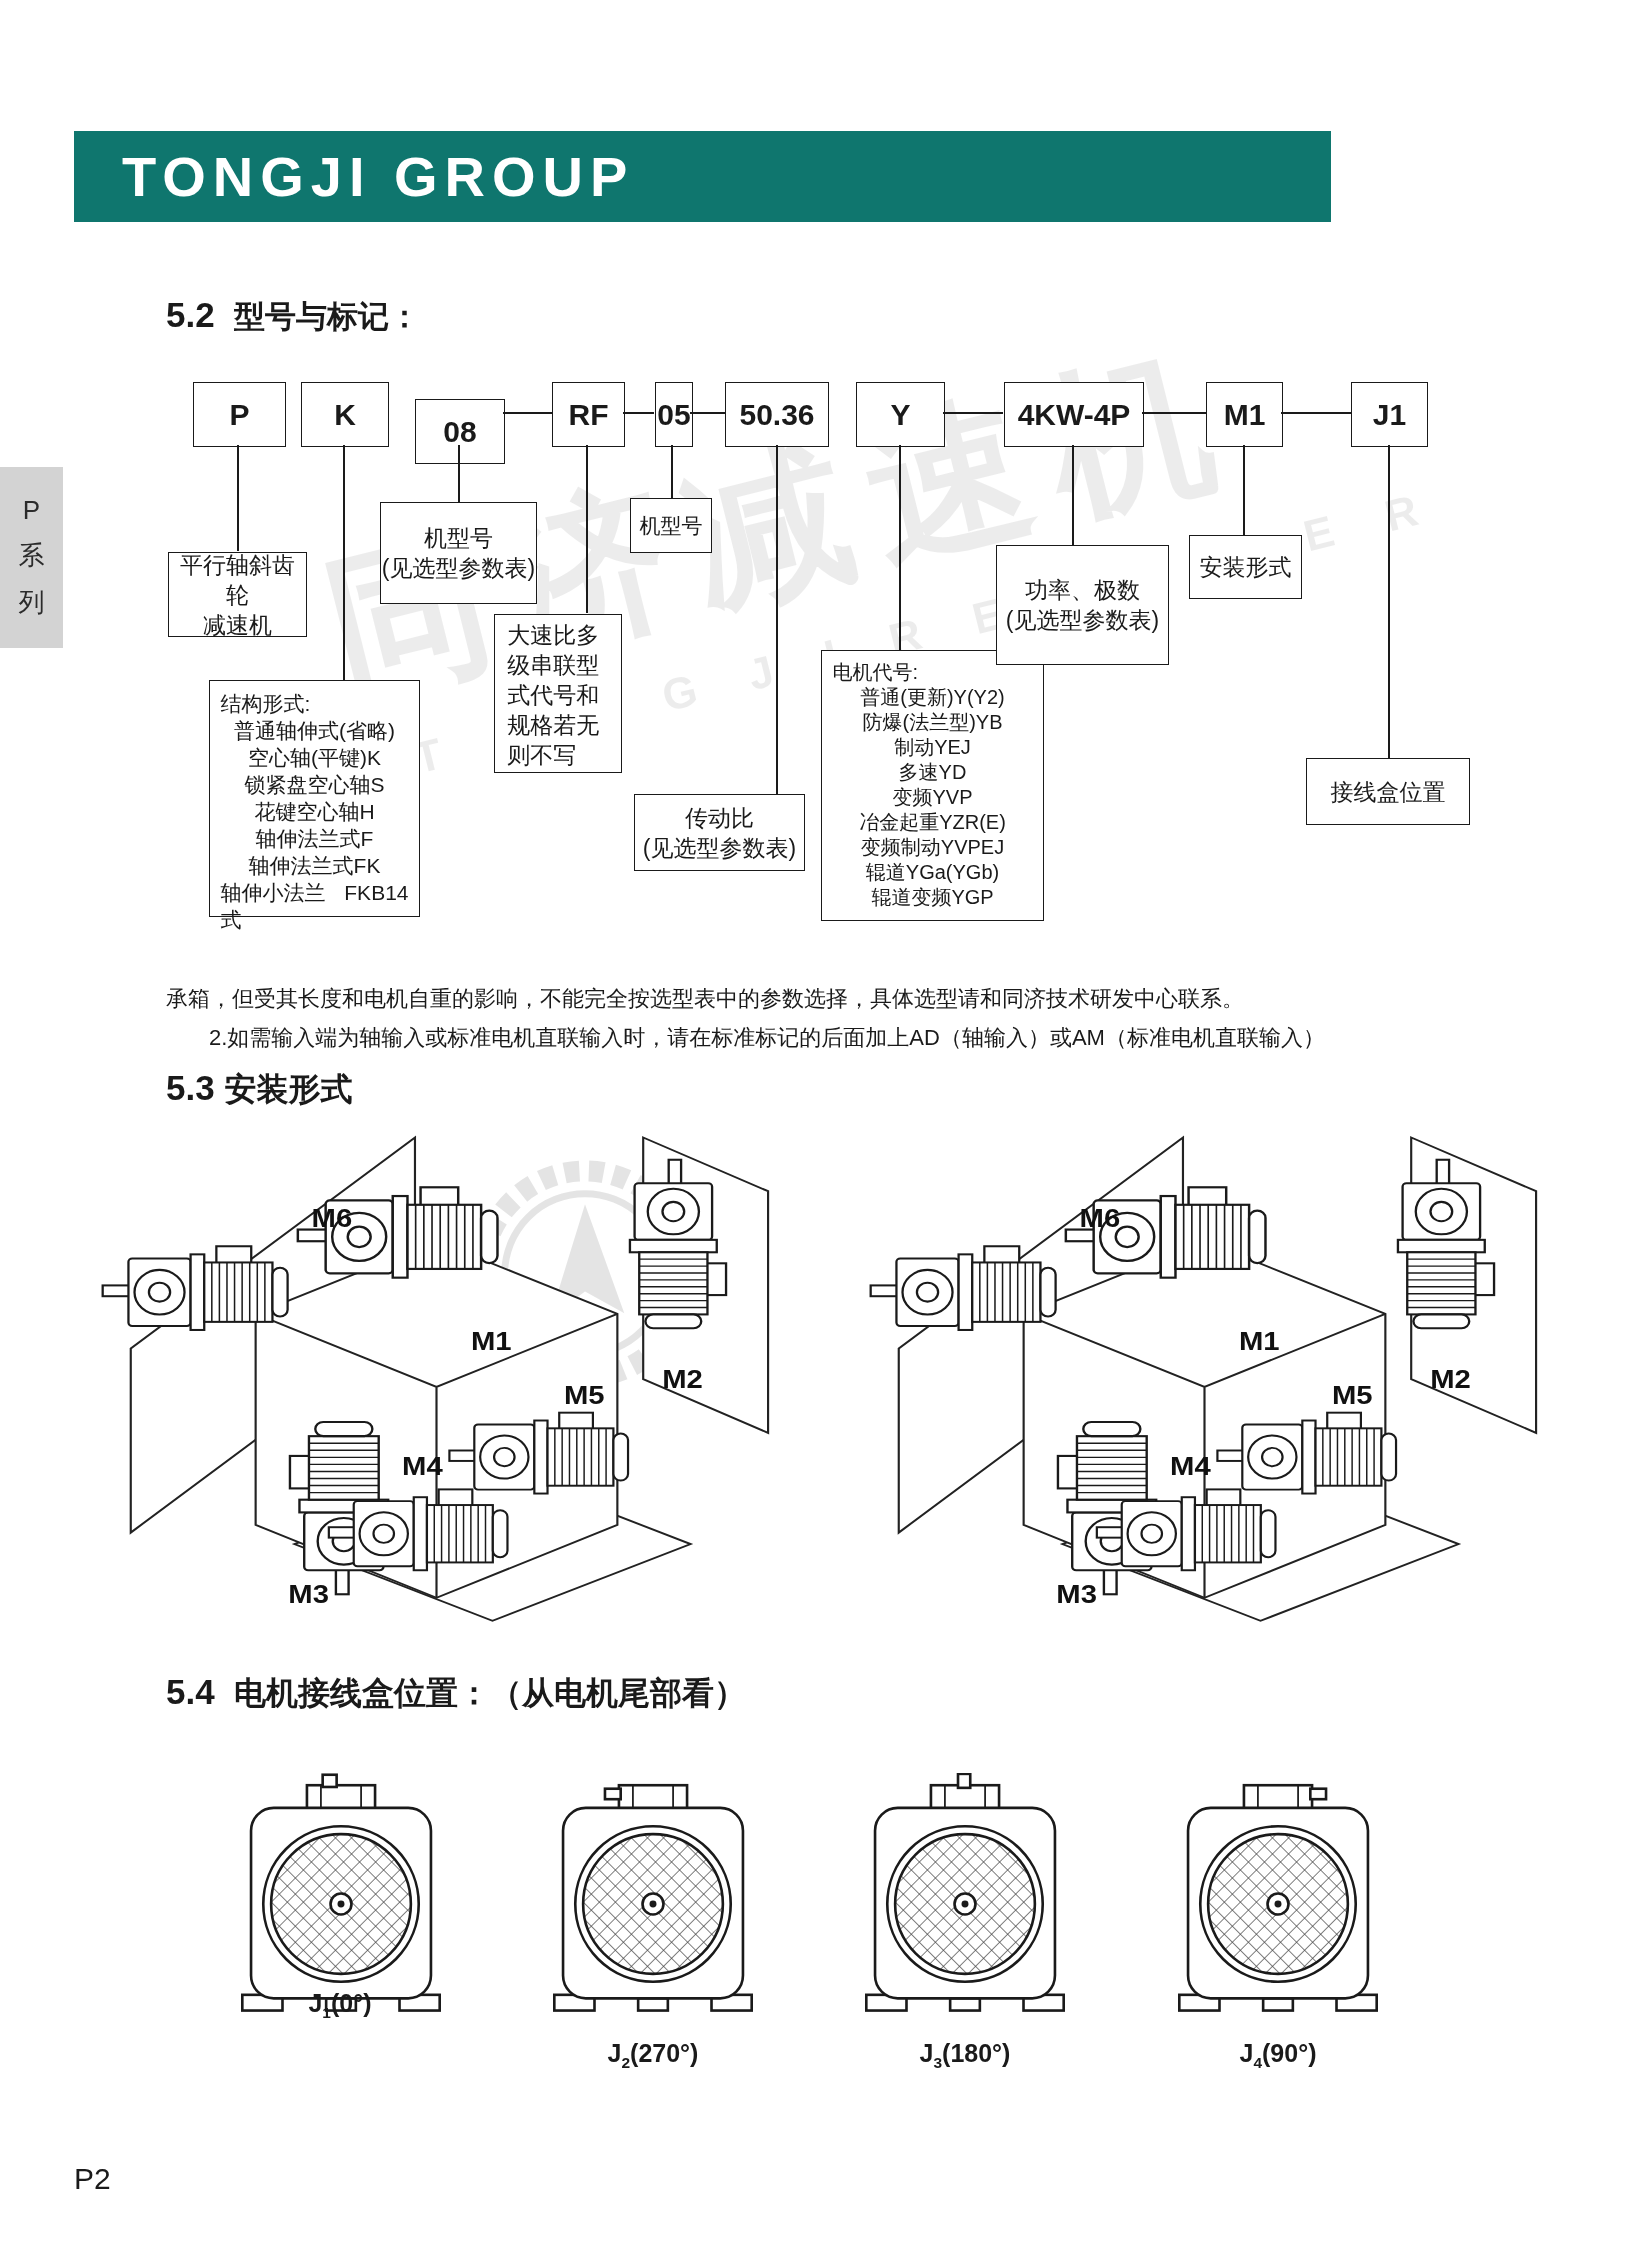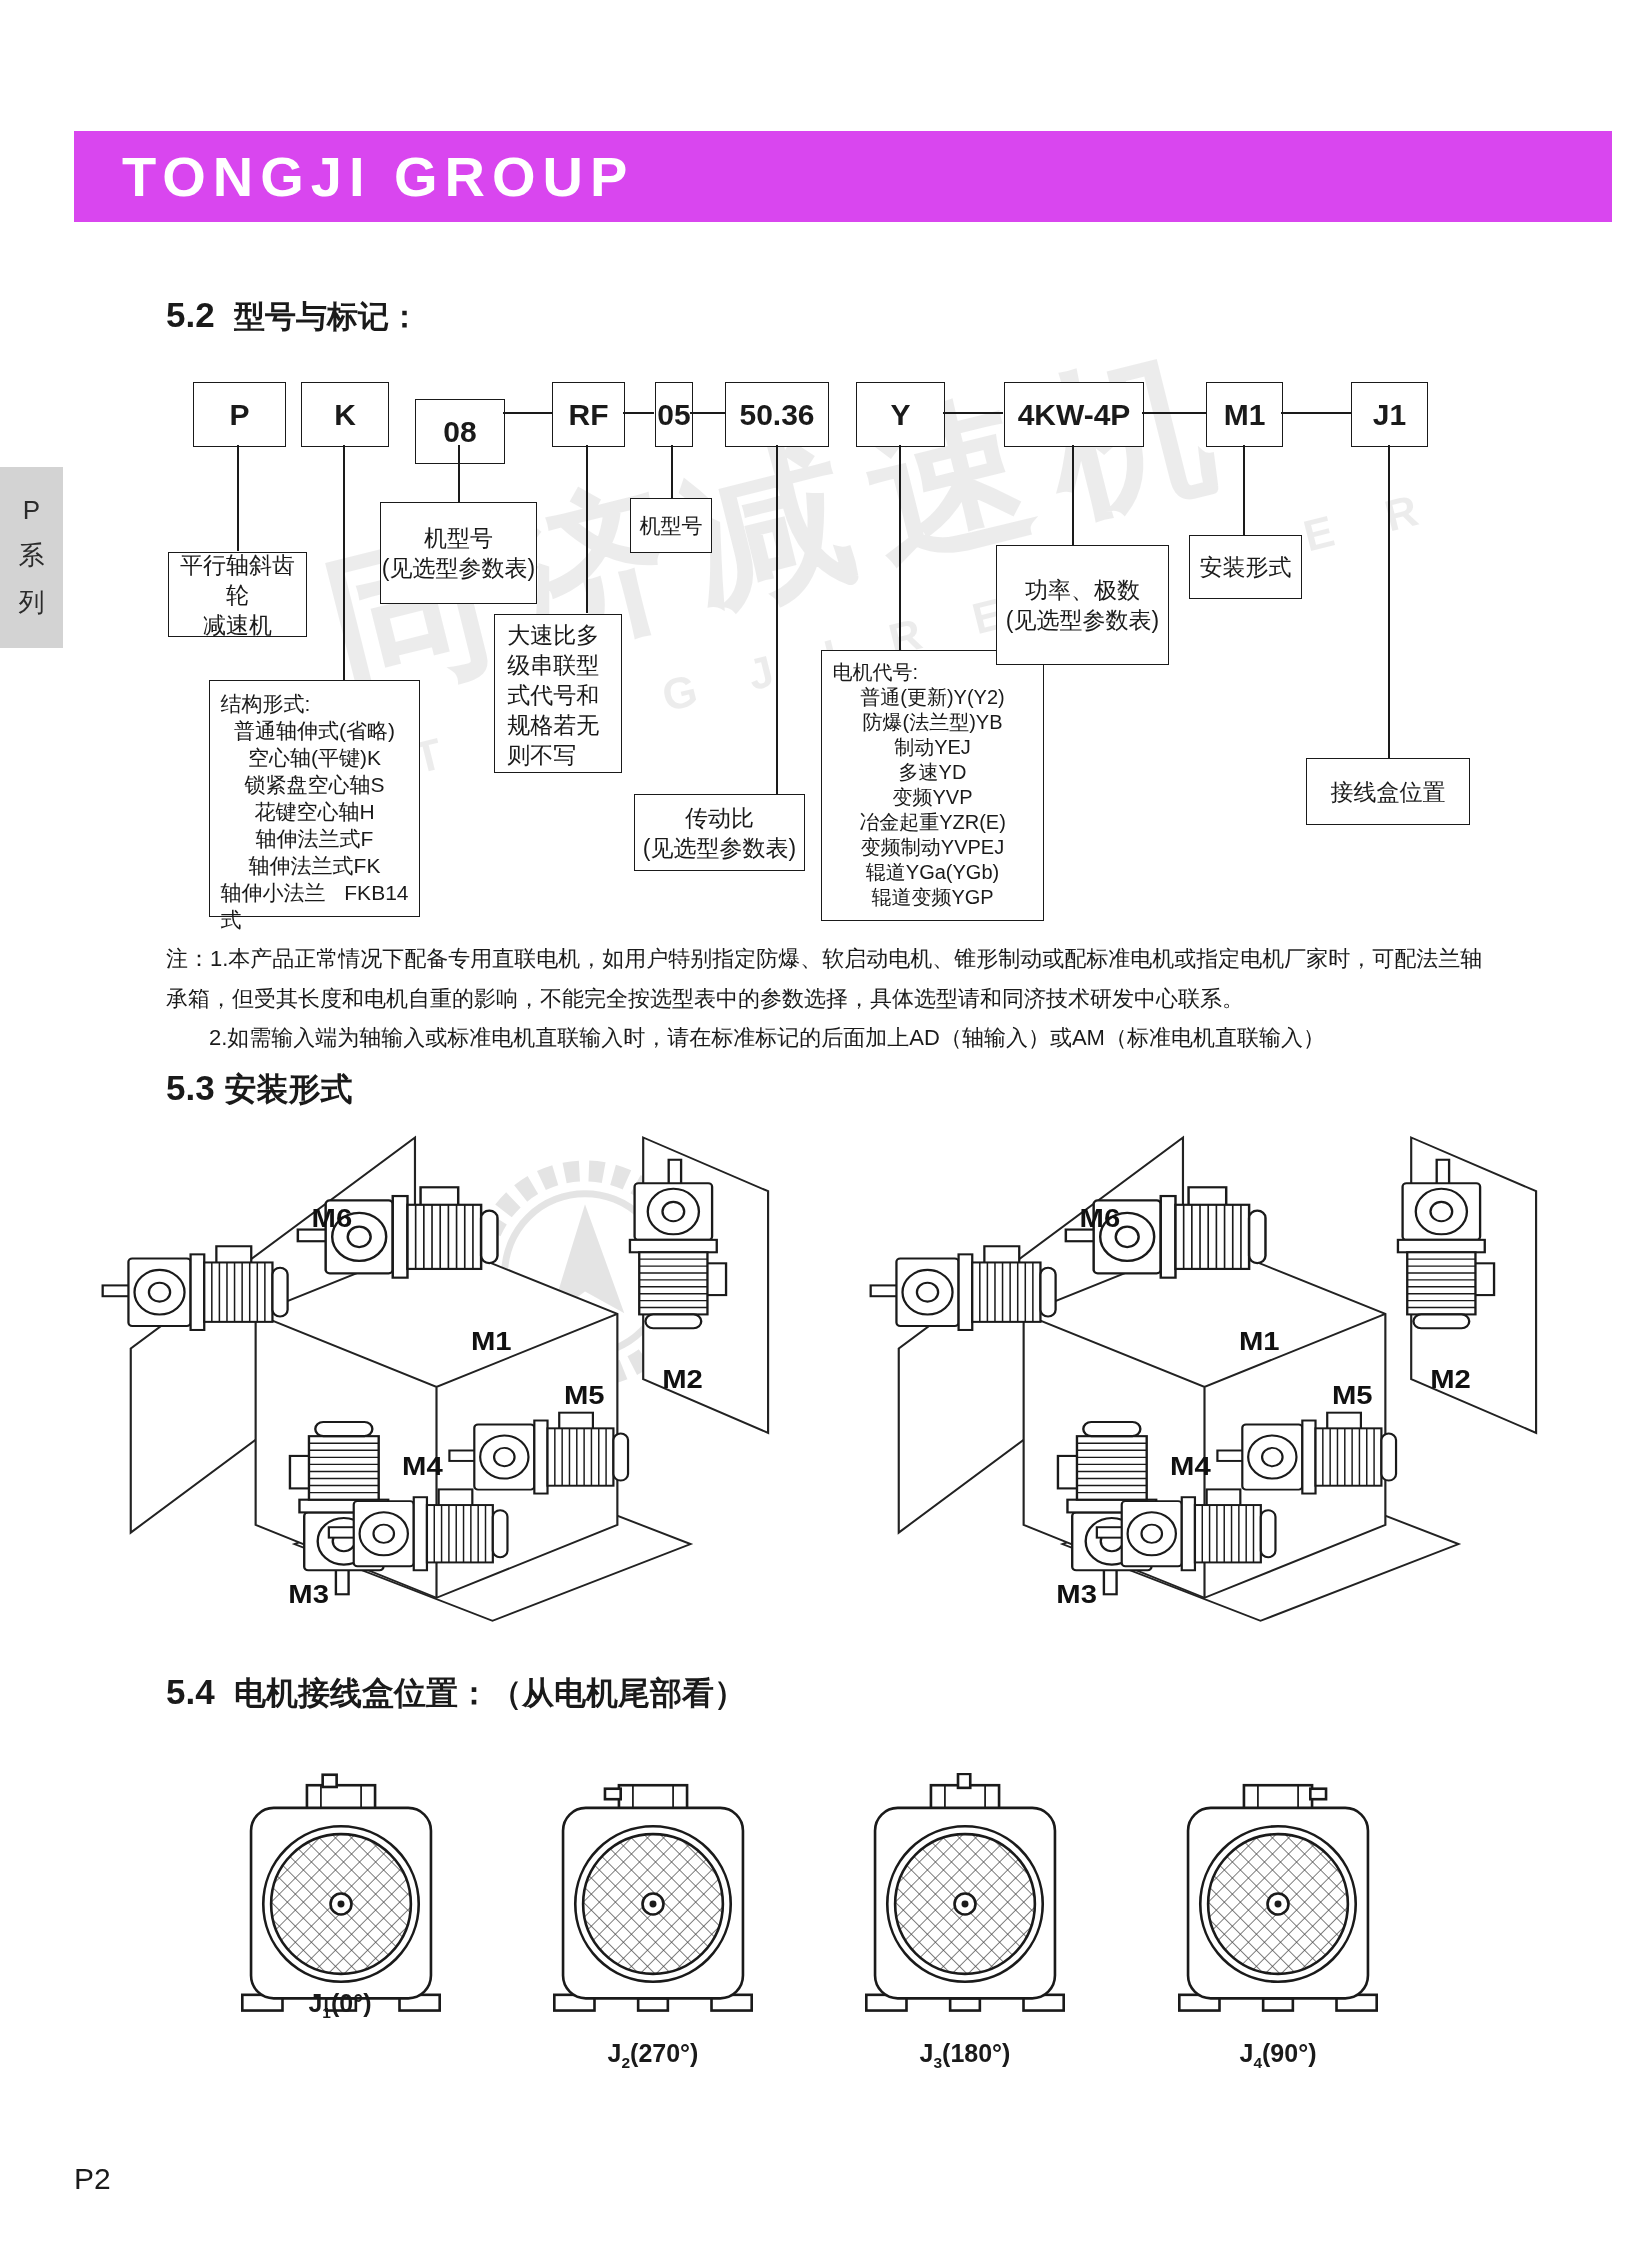--- a/index.html
+++ b/index.html
@@ -75,21 +75,21 @@
   <div class="wm">
     <div class="cn">同济减速机</div>
     <div class="en">T O N G J I  R E D U C E R</div>
   </div>
   <svg class="abs" style="left:454px;top:1143px;opacity:0.1" width="262" height="262" viewBox="0 0 300 300">
     <circle cx="150" cy="150" r="118" fill="none" stroke="#000" stroke-width="24" stroke-dasharray="17 11"></circle>
     <circle cx="150" cy="150" r="92" fill="none" stroke="#000" stroke-width="8"></circle>
     <path d="M150,70 L195,195 L150,170 L110,200 Z" fill="#000"></path>
   </svg>
 
-  <div class="abs" style="left:74px;top:131px;width:1538px;height:91px;background:#d946ef;">
+  <div class="abs" style="left:74px;top:131px;width:1257px;height:91px;background:#0f766e;">
     <div style="position:absolute;left:48px;top:0;height:91px;display:flex;align-items:center;
                 font-size:56px;font-weight:900;letter-spacing:7px;color:#fff;">TONGJI GROUP</div>
   </div>
 
   <div class="abs" style="left:0;top:467px;width:63px;height:181px;background:#d3d3d3;display:flex;flex-direction:column;
               align-items:center;justify-content:center;gap:12.2px;font-size:26px;color:#2b2b2b;">
     <span>P</span>
     <span>系</span>
     <span>列</span>
   </div>
@@ -252,21 +252,20 @@
   </div>
 
   <div class="ann center" style="left:1189px;top:535px;width:111px;height:62px;">
     <div>安装形式</div>
   </div>
 
   <div class="ann center" style="left:1306px;top:758px;width:162px;height:65px;">
     <div>接线盒位置</div>
   </div>
 
-  <div class="note-line" style="left:166px;top:944px;">注：1.本产品正常情况下配备专用直联电机，如用户特别指定防爆、软启动电机、锥形制动或配标准电机或指定电机厂家时，可配法兰轴</div>
   <div class="note-line" style="left:166px;top:984px;">承箱，但受其长度和电机自重的影响，不能完全按选型表中的参数选择，具体选型请和同济技术研发中心联系。</div>
   <div class="note-line" style="left:209px;top:1023px;">2.如需输入端为轴输入或标准电机直联输入时，请在标准标记的后面加上AD（轴输入）或AM（标准电机直联输入）</div>
 
   <div class="h-title" style="left:166px;top:1068px;font-size:35px;">
     <span>5.3</span>&nbsp;<span style="font-size:32px;">安装形式</span>
   </div>
 
   <svg class="abs" style="left:92px;top:1126px;" width="689" height="537" viewBox="0 0 800 700" preserveAspectRatio="none">
     <use href="#cubeset"></use>
     <use href="#gmH" transform="translate(30,155) scale(0.88)"></use>

